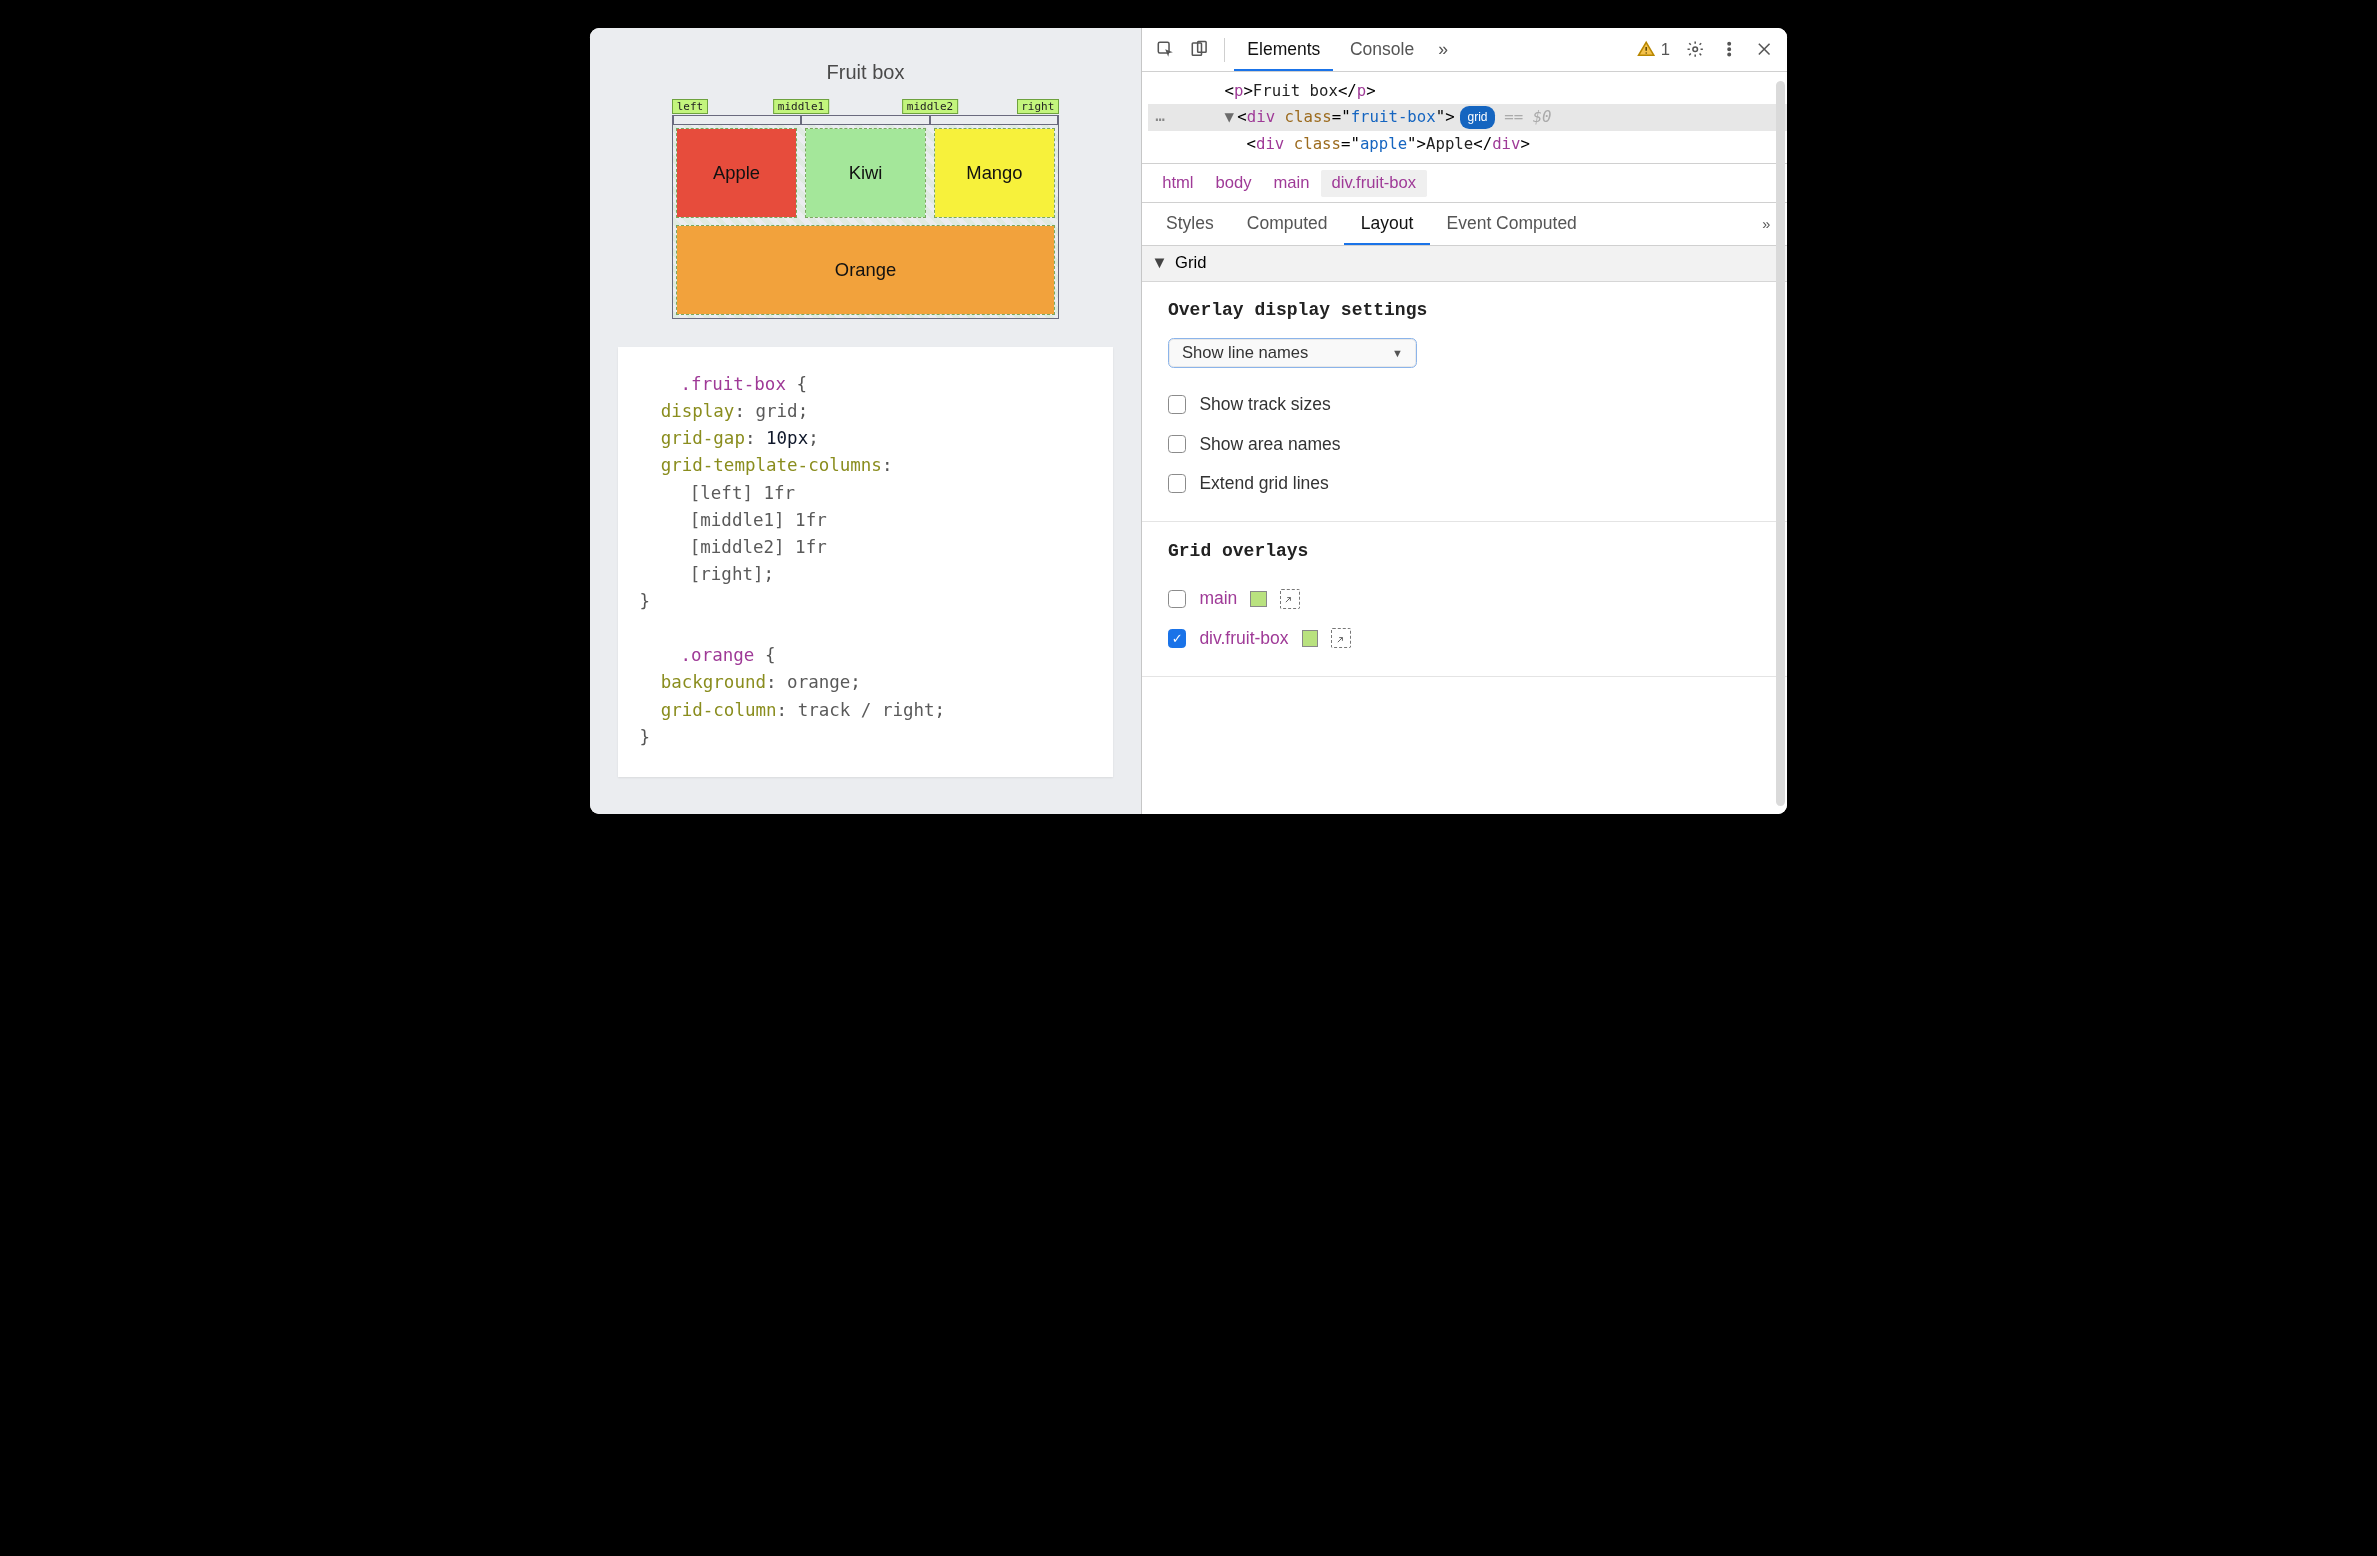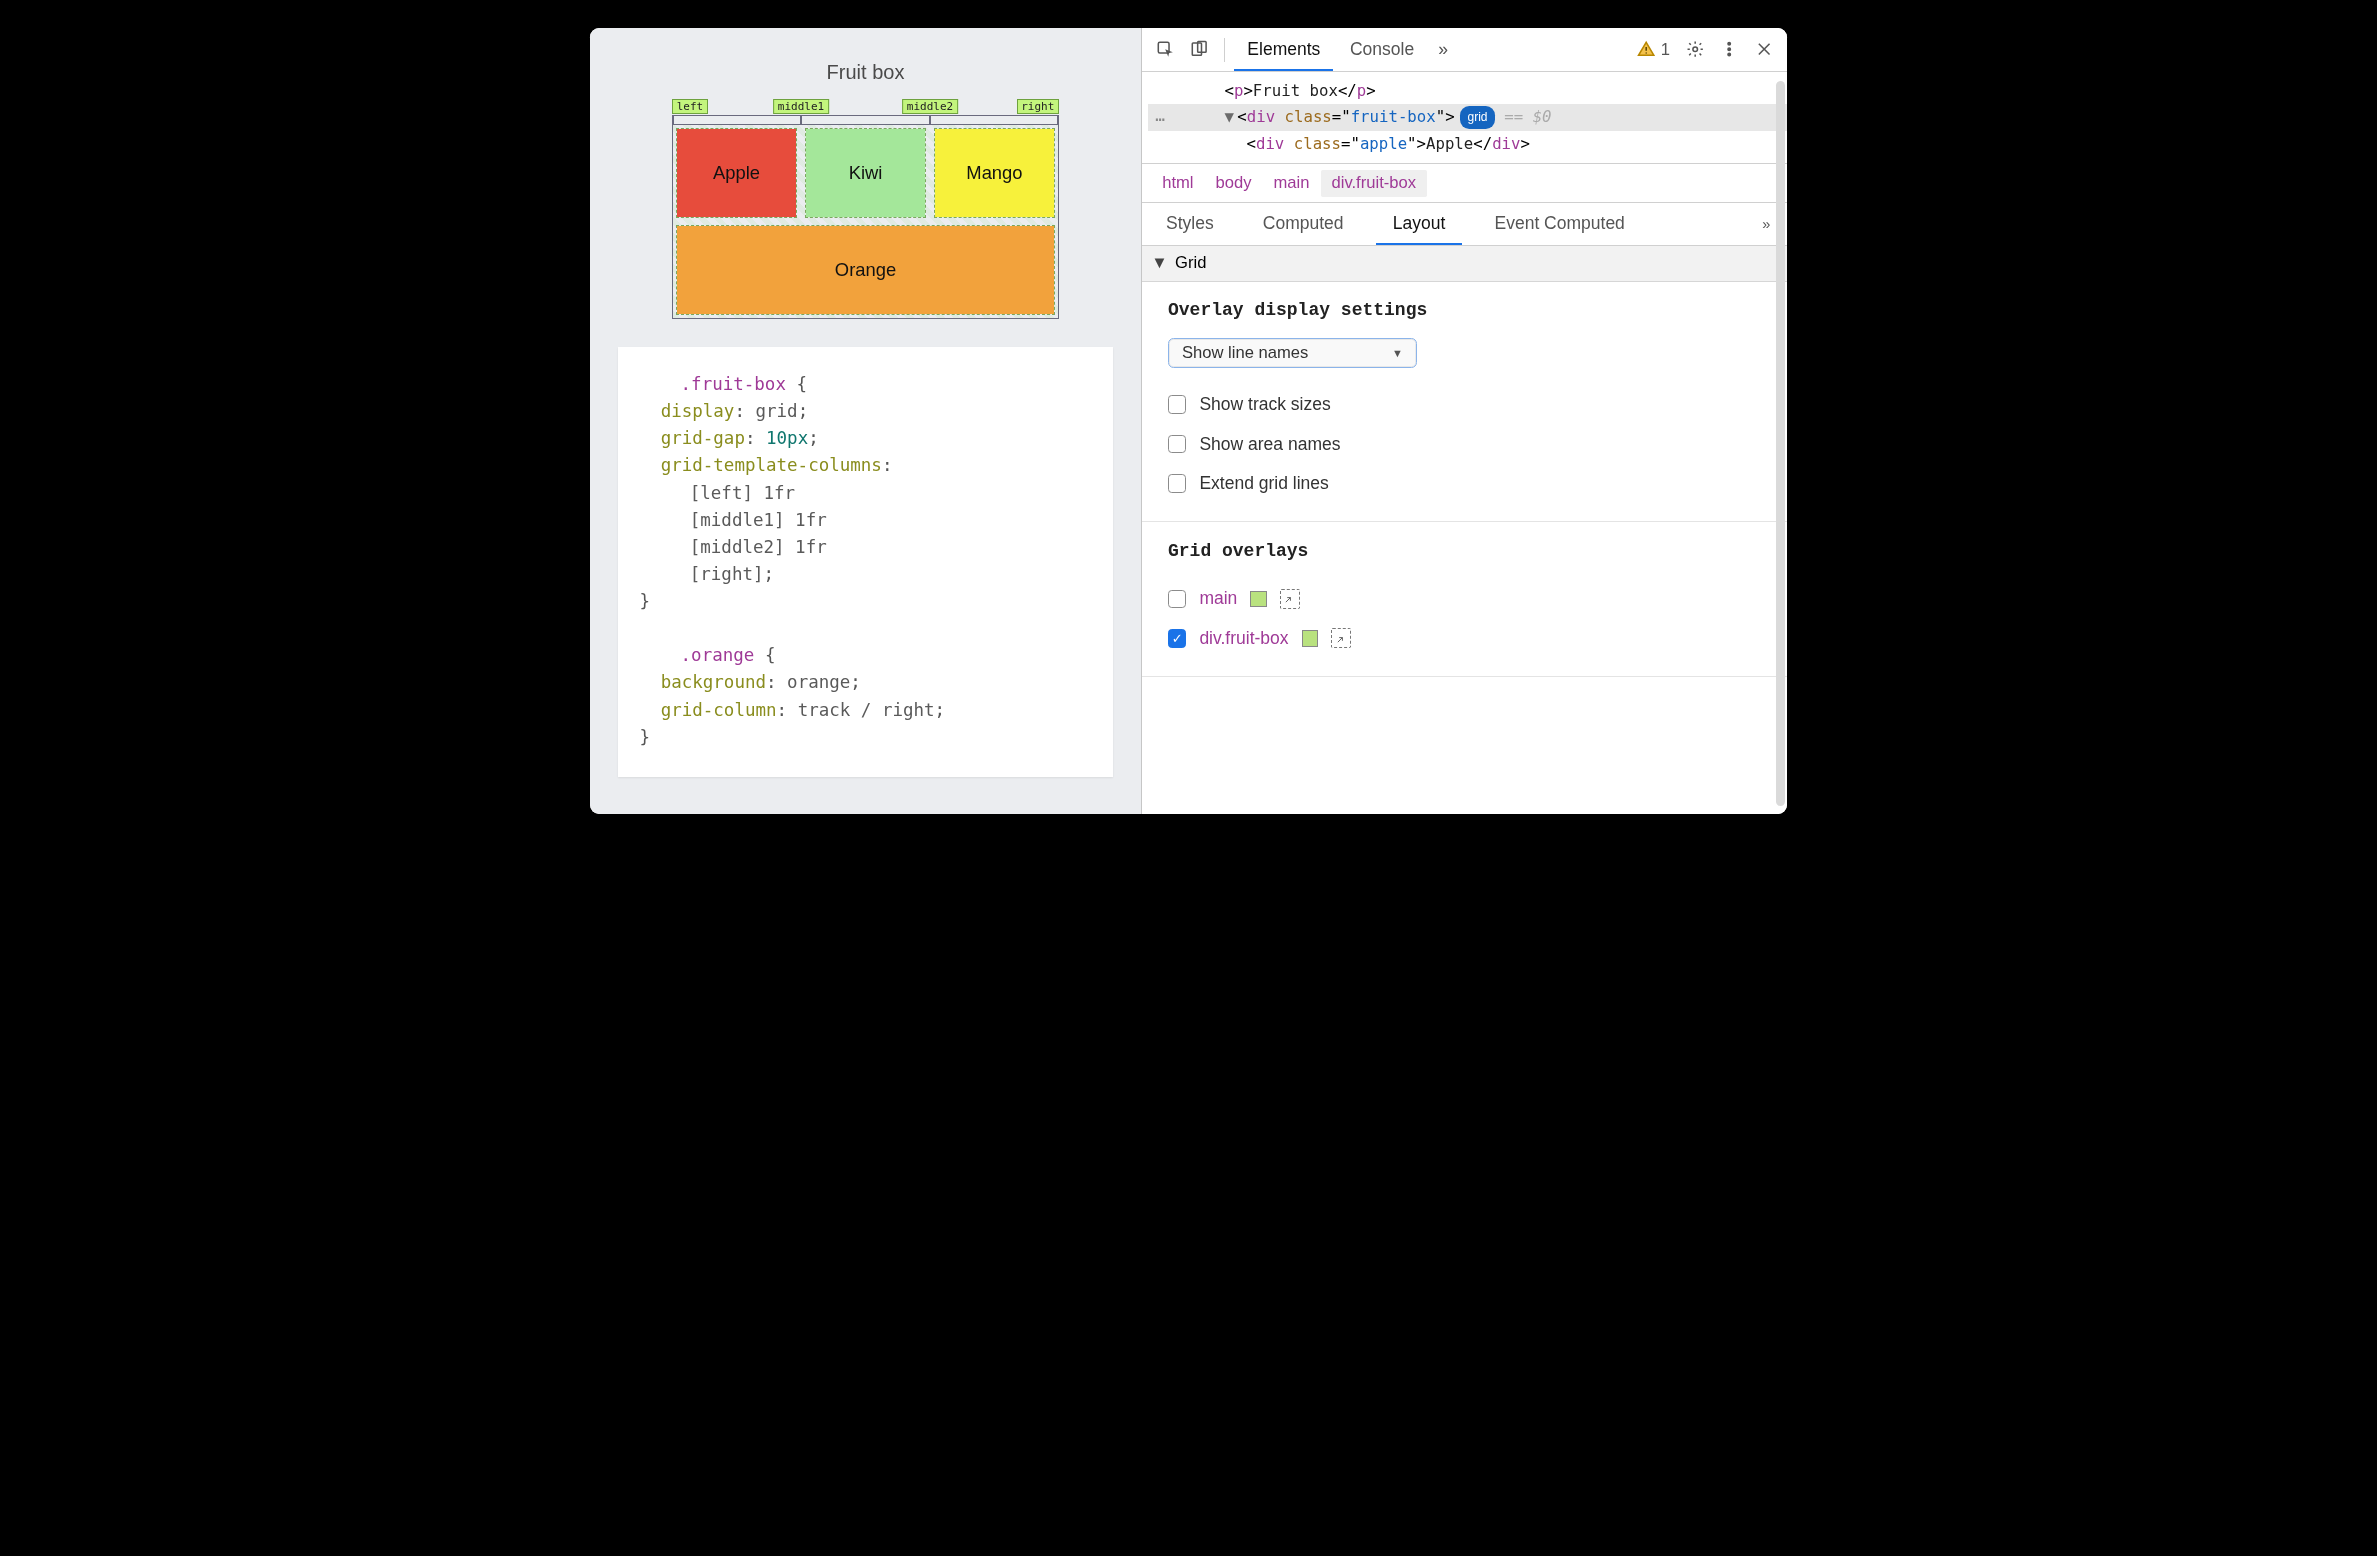--- a/index.html
+++ b/index.html
@@ -116,21 +116,21 @@
   .code-card pre {
     font-family: Menlo, Consolas, monospace;
     font-size: 17.5px;
     line-height: 1.55;
     color: #555;
     white-space: pre;
   }
   .sel  { color: #9f3a97; margin-left: 41px; }
   .prop { color: #8a8d1e; }
   .val  { color: #5a5a5a; }
-  .num  { color: #0f766e; }
+  .num  { color: #0f172a; }
   .brkt { color: #5a5a5a; margin-left: 8px; }
 
   
   .devtools {
     flex: 1;
     display: flex;
     flex-direction: column;
     background: #fff;
     position: relative;
   }
@@ -218,21 +218,21 @@
     font-size:16.6px;
     border-bottom:0.9px solid #d0d0d0;
     padding: 5.5px 9.2px;
     color:#9f3a97;
   }
   .crumb { padding:3.7px 11px; }
   .crumb.active { background:#efefef; color:#9f3a97; border-radius:1.8px; }
 
   
   .subtabs {
-    display:flex; align-items:center; gap:16px;
+    display:flex; align-items:center; gap:0;
     border-bottom:0.9px solid #d0d0d0;
     padding: 0 7.4px;
   }
   .subtab {
     padding:9.2px 16.6px;
     font-size:17.5px;
     color:#555;
     border-bottom:2.8px solid transparent;
   }
   .subtab.active { color:#111; border-bottom-color:#1a73e8; }

